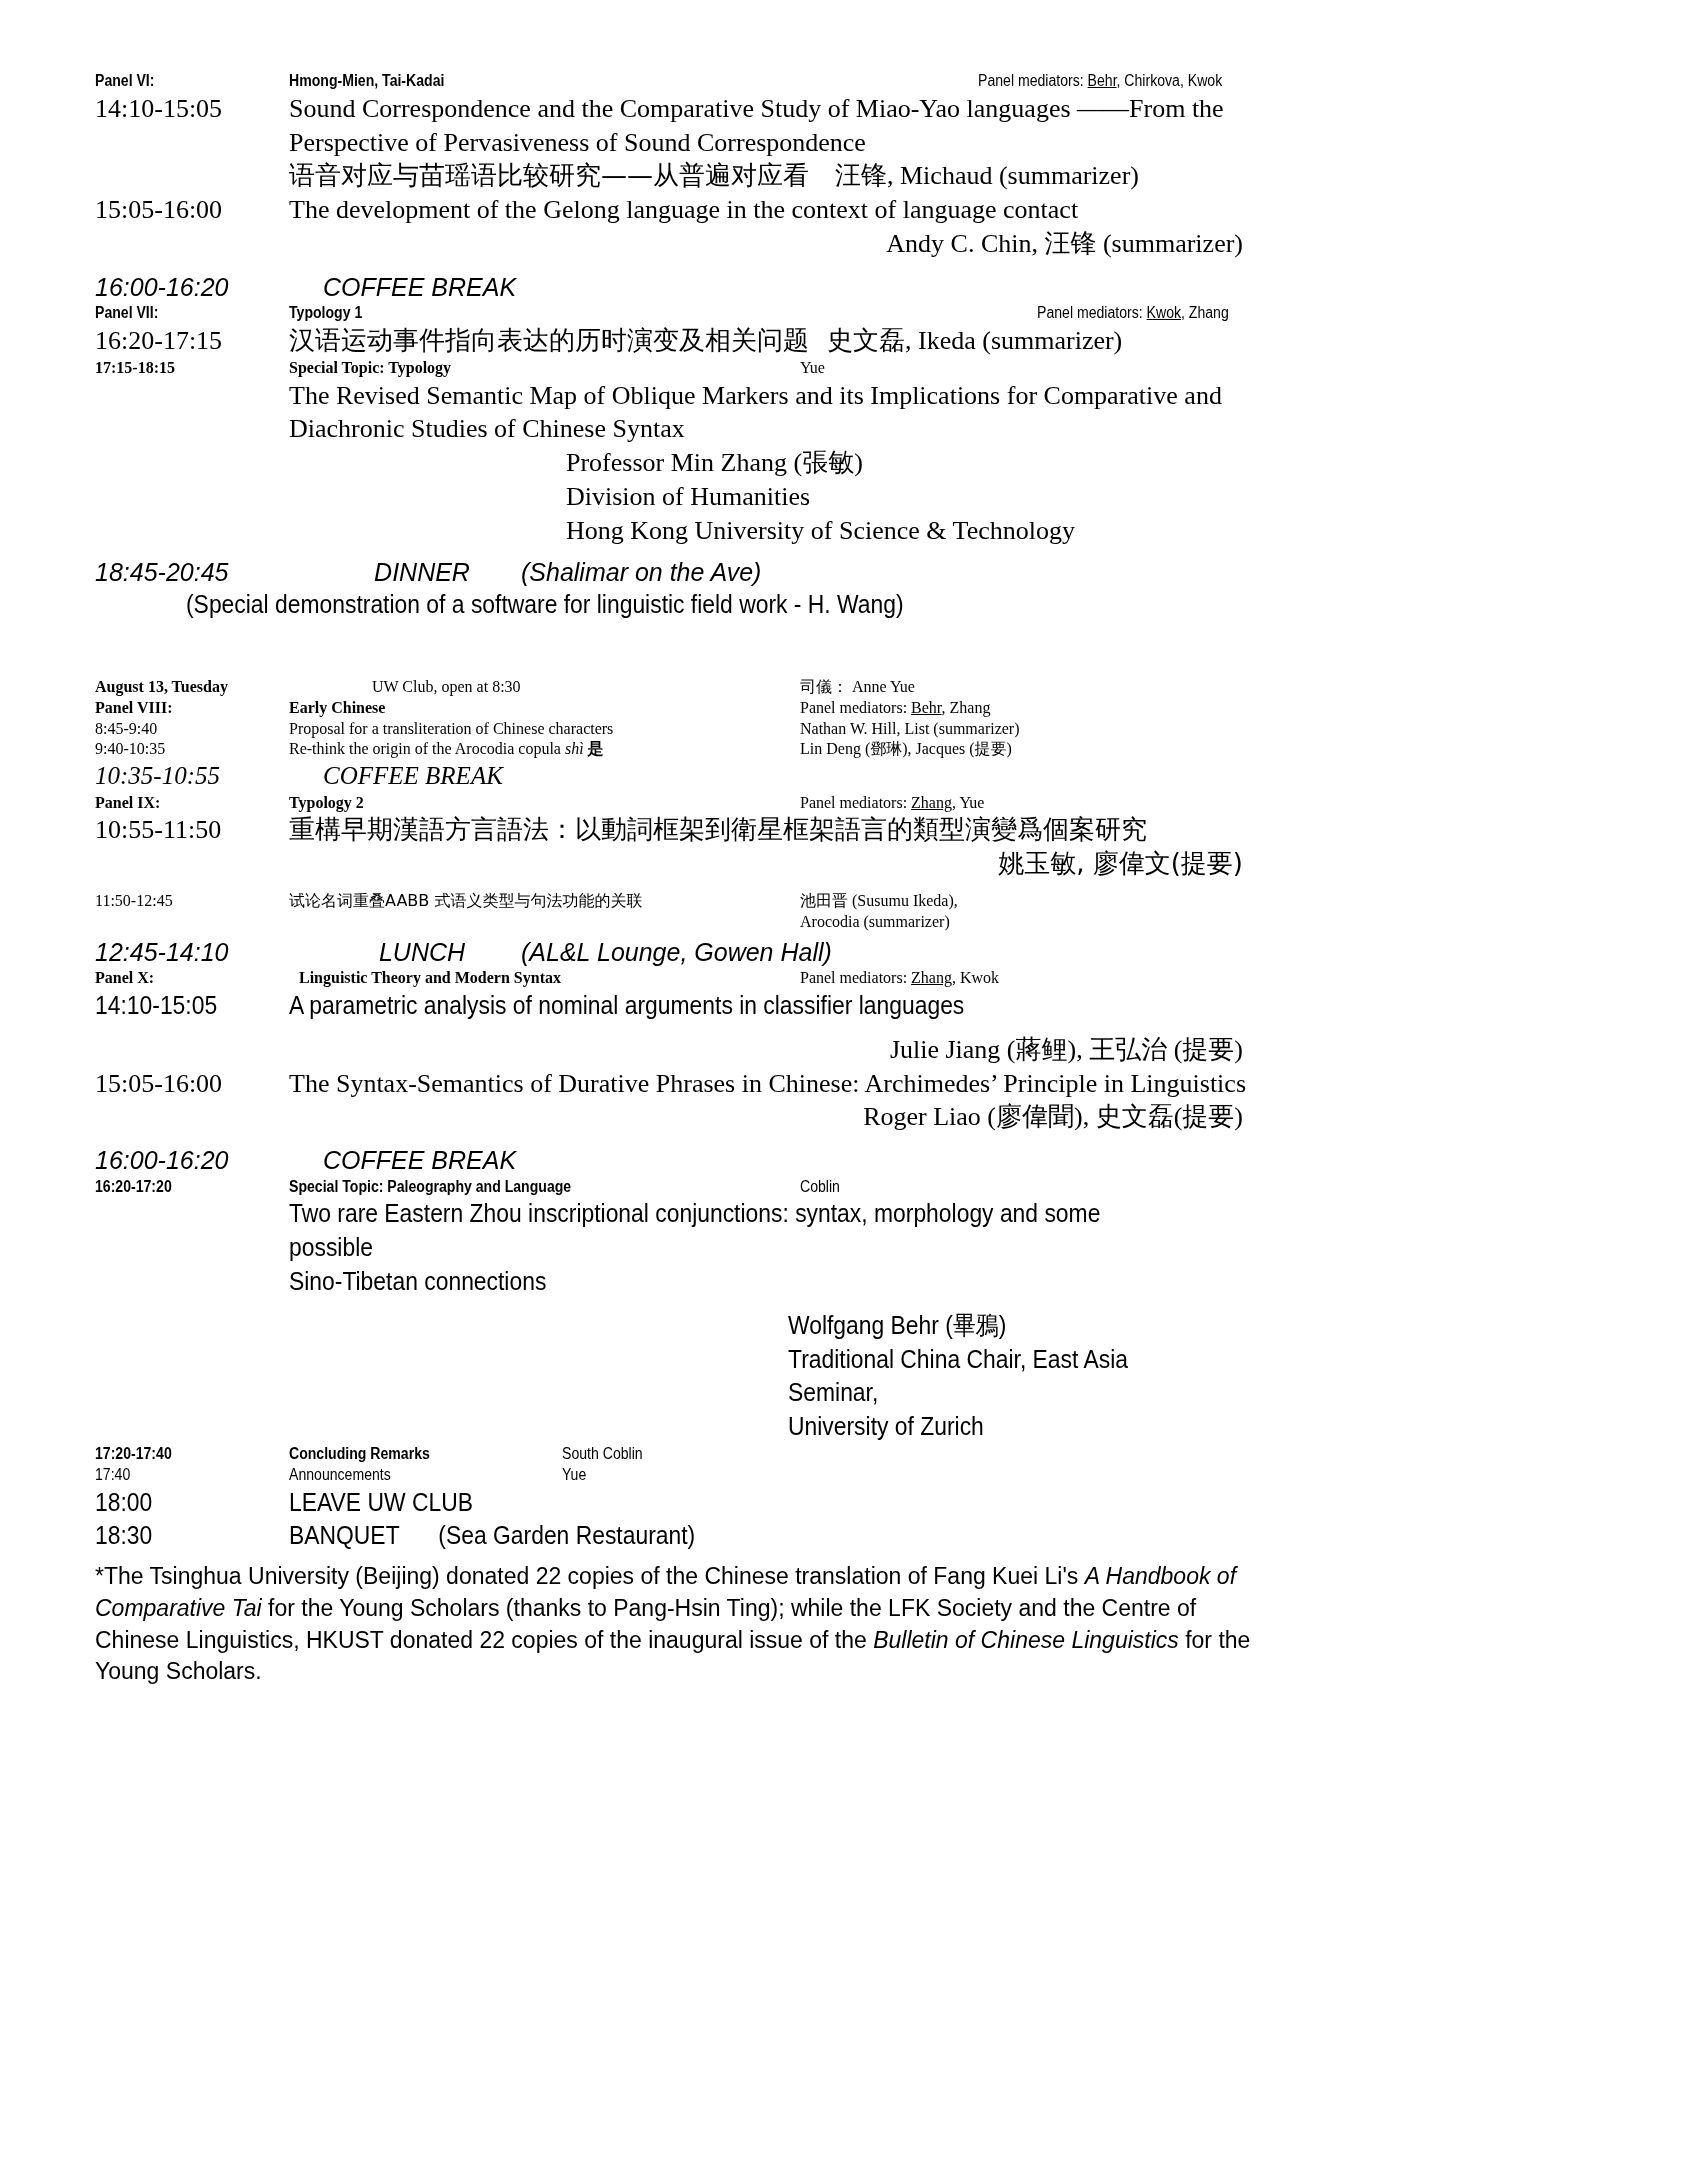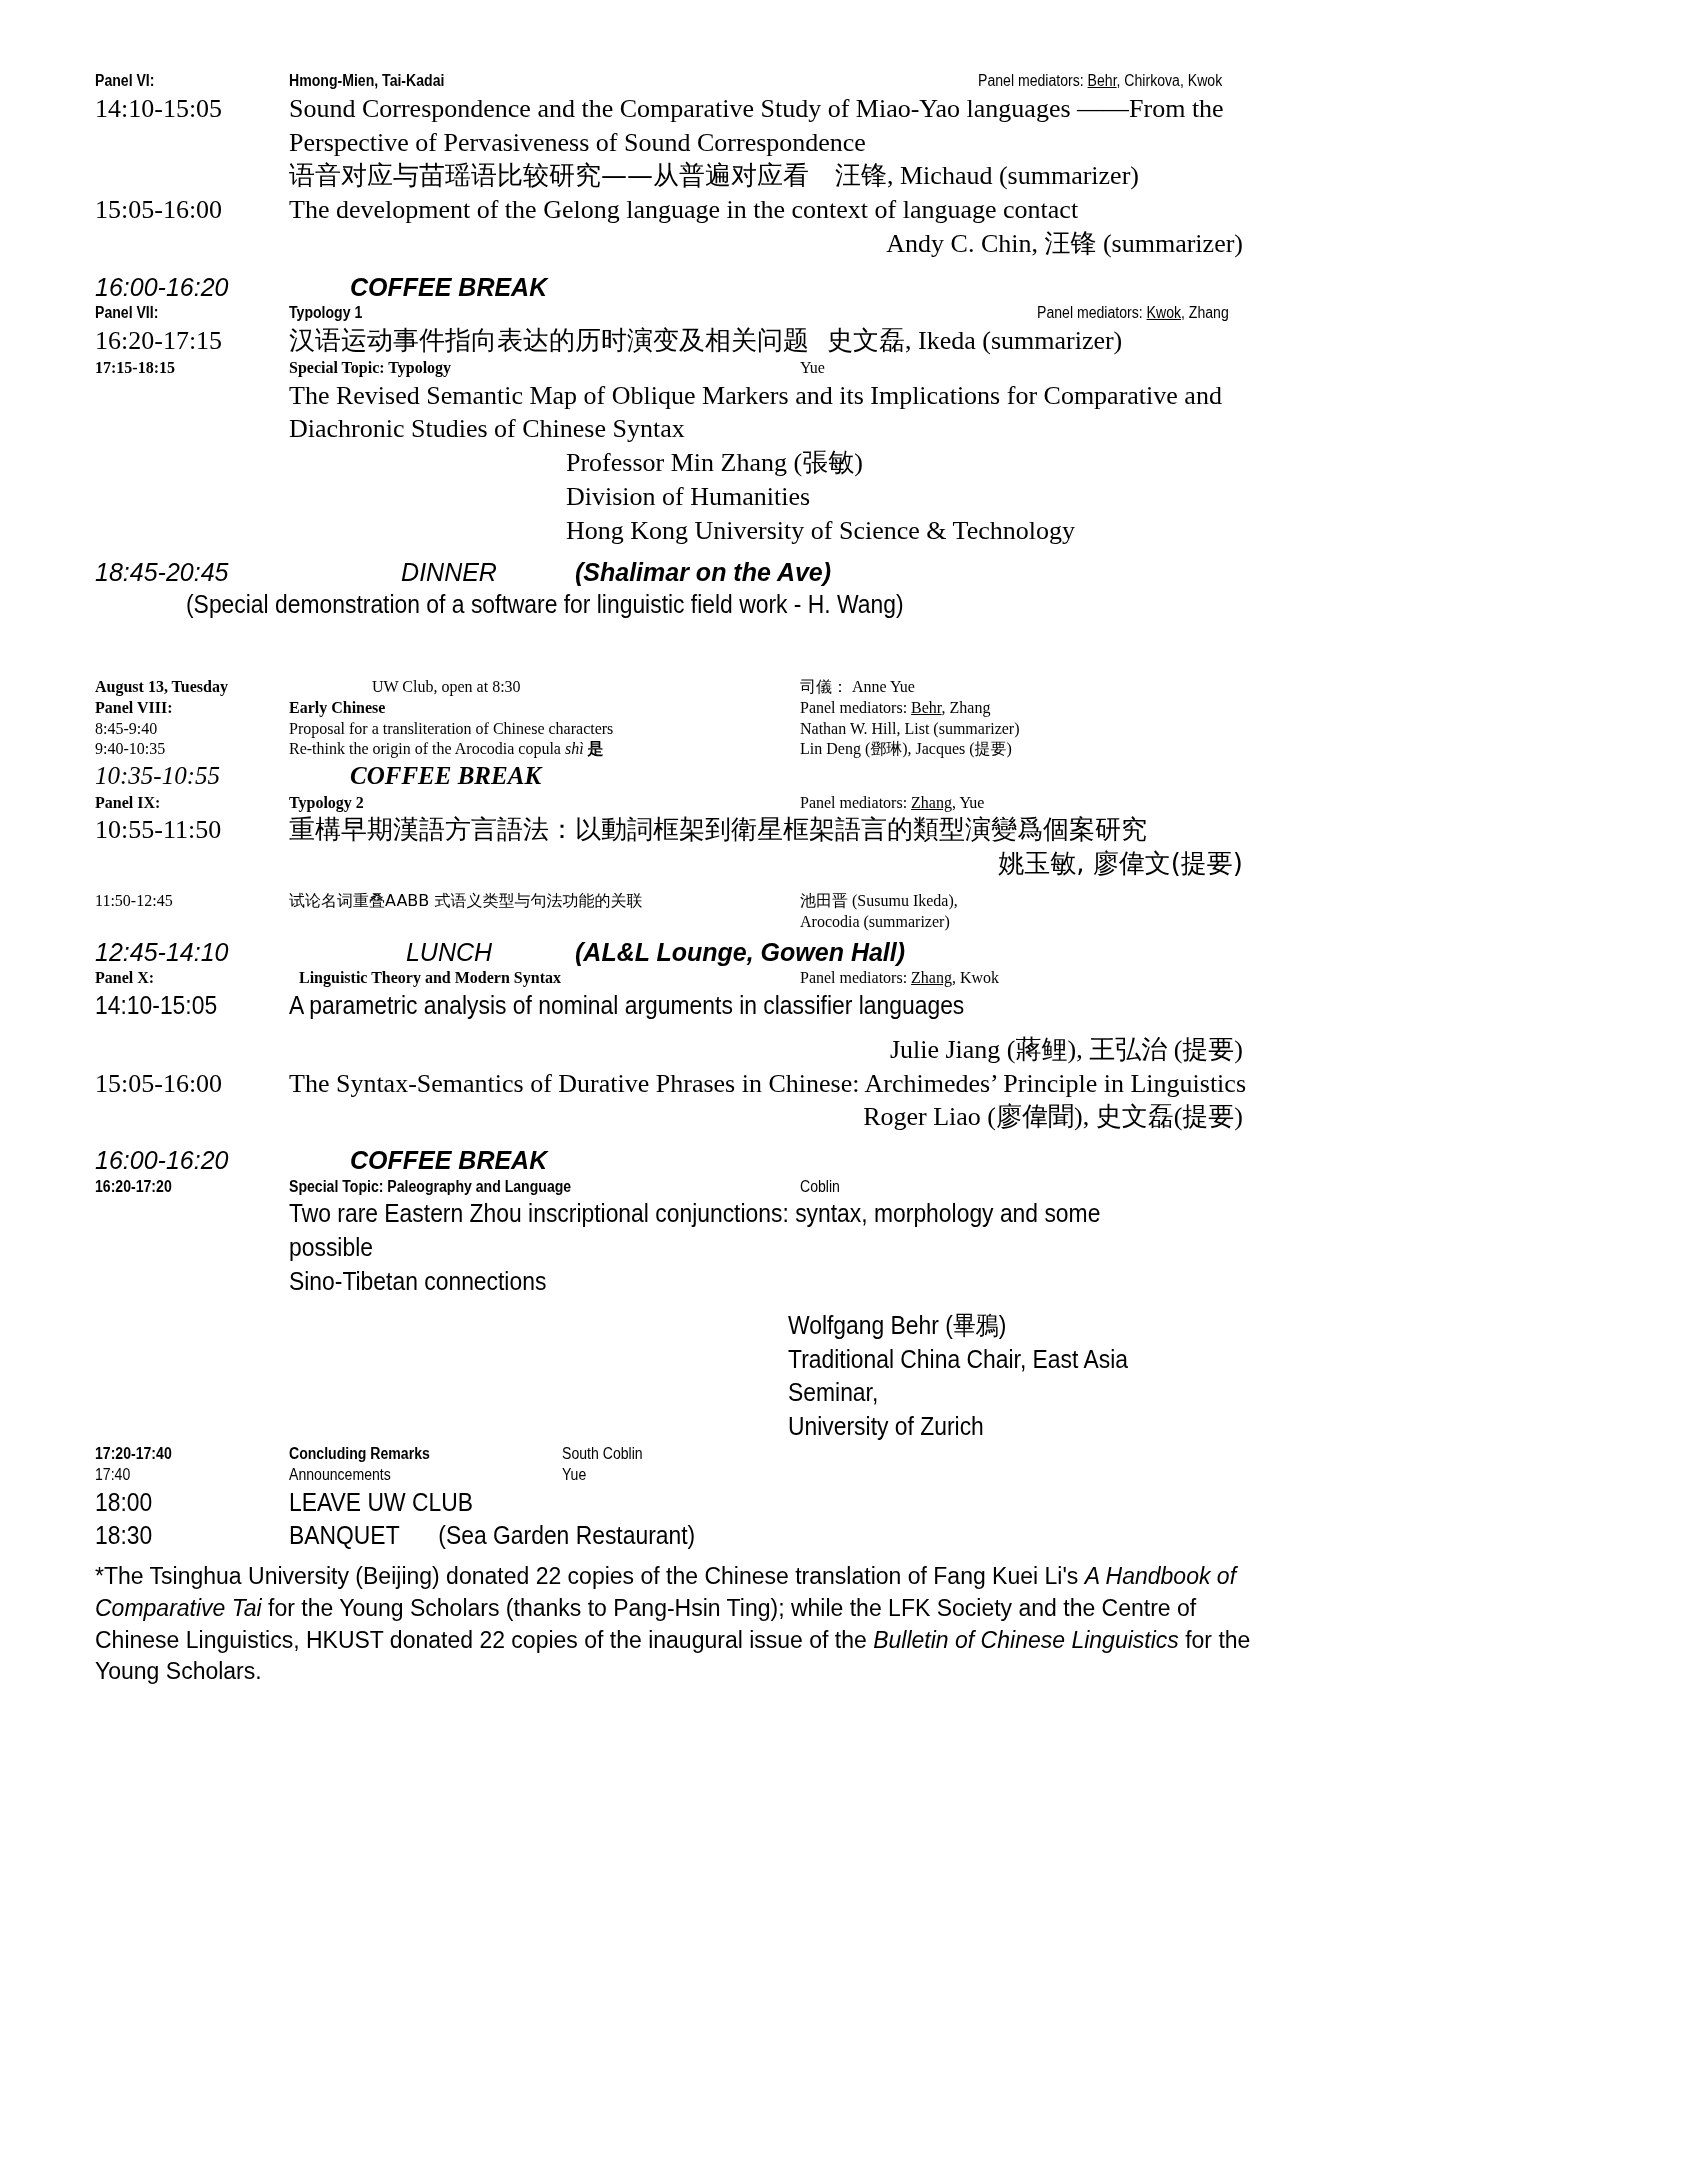--- a/index.html
+++ b/index.html
@@ -79,25 +79,24 @@
   .spacer-lg { height: 55px; }
 
   
   .break-row {
     display: flex;
     align-items: baseline;
     line-height: 1.30;
     font-style: italic;
     font-family: "Liberation Sans", "DejaVu Sans", sans-serif;
     font-size: 25px;
-    gap: 27px;
   }
   .break-row .t  { flex: 0 0 228px; }
   .break-row .n  { flex: 0 0 198px; text-align: center; }
-  .break-row .v  { flex: 0 0 auto; font-weight: bold; }
+  .break-row .v  { flex: 0 0 auto; }
 
   
   .footnote {
     font-family: "Liberation Sans", "DejaVu Sans", sans-serif;
     font-size: 23px;
     line-height: 1.38;
     margin-top: 8px;
   }
 
   .rt { 

